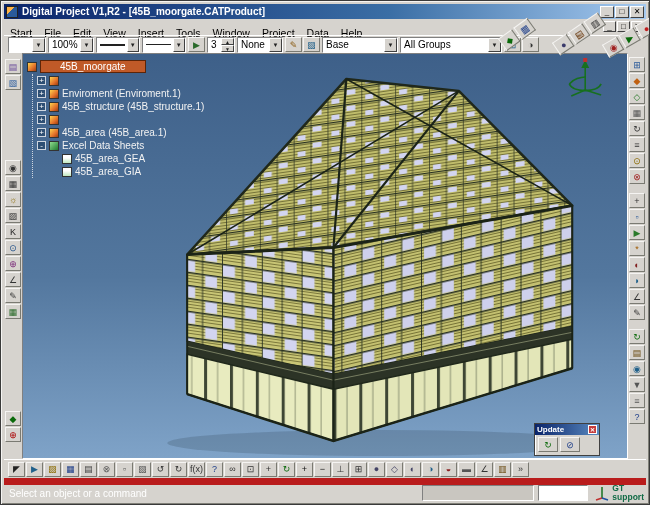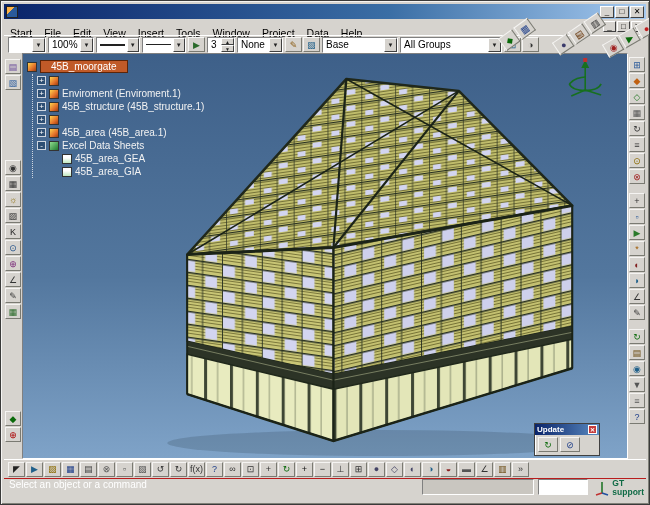--- a/index.html
+++ b/index.html
@@ -45,21 +45,21 @@
   .vstrip .icon{width:16px;height:15px;}
   .grp{display:flex;flex-direction:column;gap:1px;align-items:center;}
   #lgrp-a{margin-top:6px;} #lgrp-b{margin-top:70px;} #lgrp-c{margin-top:92px;}
   #rgrp-a{margin-top:4px;} #rgrp-b{margin-top:9px;} #rgrp-c{margin-top:9px;}
   .viewport{position:relative;flex:1;border:1px solid;border-color:#808080 #fff #fff #808080;
             background:linear-gradient(180deg,#3e6089 0%,#53779e 55%,#7fa3c8 100%);overflow:hidden;}
   .model{position:absolute;left:0;top:0;width:100%;height:100%;}
   
   .tree{position:absolute;left:4px;top:6px;z-index:30;color:#f2f2f2;font-size:10px;}
   .tree-row{display:flex;align-items:center;height:13px;gap:3px;white-space:nowrap;}
-  .root-label{background:#c05a28;border:1px solid #5c2508;color:#fff;padding:0 10px;font-size:10px;}
+  .root-label{background:#c05a28;border:1px solid #5c2508;color:#fff;padding:0 19px;font-size:10px;}
   .tree-kids{margin-left:5px;border-left:1px dotted #cfd6e0;padding-left:4px;margin-top:1px;}
   .t-exp{width:9px;height:9px;flex:none;border:1px solid #cfd6e0;background:#2e4f74;color:#fff;
          font-size:8px;line-height:7px;text-align:center;}
   .t-exp:empty{visibility:hidden;}
   .t-icon{width:10px;height:10px;flex:none;border:1px solid #333;display:inline-block;}
   .i-product{background:linear-gradient(135deg,#ffd24d,#e2702a 60%,#9c3d10);}
   .i-folder{background:linear-gradient(135deg,#8fdc8f,#1f7a2f);}
   .i-sheet{background:linear-gradient(180deg,#ffffff 35%,#bfe8bf);}
   .i-apps{background:linear-gradient(135deg,#9fa8ff,#4a3d9c);}
   
@@ -68,38 +68,39 @@
   .ud-title{height:11px;background:linear-gradient(90deg,#0a246a,#5a8ac0);display:flex;align-items:center;
             color:#fff;font-size:8px;font-weight:bold;padding:0 2px;}
   .ud-close{margin-left:auto;width:9px;height:9px;background:#c43c3c;border:1px solid #fff;
             color:#fff;font-size:6px;line-height:8px;text-align:center;}
   .ud-body{display:flex;gap:2px;padding:2px 3px;}
   .ud-body .icon{width:20px;height:15px;}
   
   .bottombar{position:absolute;left:3px;top:458px;right:3px;height:19px;display:flex;align-items:center;
              gap:1px;padding-left:4px;border-top:1px solid #fff;}
   
-  .statusbar{position:absolute;left:3px;top:477px;right:3px;bottom:3px;display:flex;align-items:flex-start;
-             border-top:1px solid #b91c1c;}
+  .statusbar{position:absolute;left:3px;top:477px;right:3px;bottom:3px;display:flex;align-items:center;
+             border-top:7px solid #b91c1c;}
   .status-msg{color:#fff;font-size:10px;margin-left:5px;}
   .spacer{flex:1;}
   .status-field{height:16px;border:1px solid;border-color:#808080 #fff #fff #808080;flex:none;}
   .f1{width:112px;background:#c9c6c0;margin-right:4px;}
   .f2{width:50px;background:#fff;margin-right:6px;}
   .brand{display:flex;align-items:center;gap:2px;margin-right:2px;flex:none;}
   .brand-text{display:flex;flex-direction:column;line-height:9px;}
   .brand-text span{font-size:8.5px;font-weight:bold;color:#116b46;}
 </style>
 </head>
 <body>
 
 <div class="window">
 
   <div class="titlebar">
     <span class="app-icon"></span>
+    <span class="title-text">Digital Project V1,R2 - [45B_moorgate.CATProduct]</span>
     <span class="win-btns">
       <span class="wbtn">_</span>
       <span class="wbtn">□</span>
       <span class="wbtn">✕</span>
     </span>
   </div>
 
   <div class="menubar">
 
       <span class="menu-item">Start</span>

